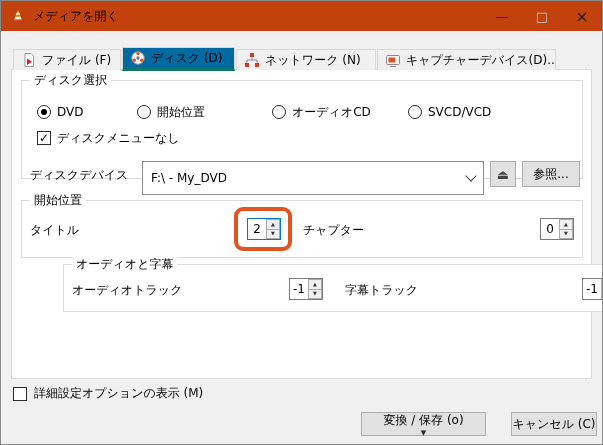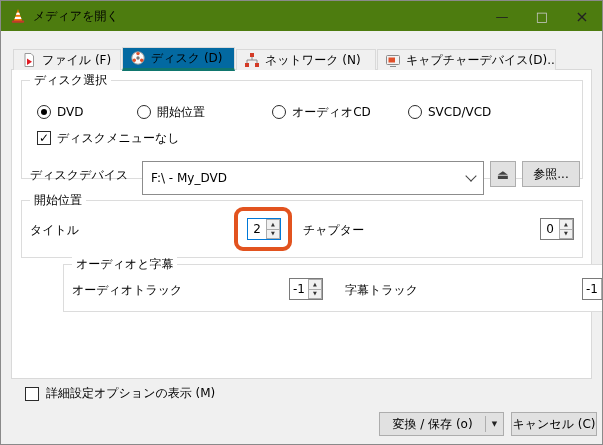--- a/index.html
+++ b/index.html
@@ -3,21 +3,21 @@
 <meta charset="utf-8">
 <style>
   html,body{margin:0;padding:0;background:#d4d4d4;}
   .window{
     position:relative;width:603px;height:445px;box-sizing:border-box;
     background:#f0f0f0;border:1px solid #8a8a8a;
     font-family:"DejaVu Sans",sans-serif;font-size:12px;color:#000;
     overflow:hidden;
   }
   
-  .titlebar{position:absolute;left:0;top:0;width:100%;height:30px;background:#4d7c0f;display:flex;align-items:center;}
+  .titlebar{position:absolute;left:0;top:0;width:100%;height:30px;background:#c2410c;display:flex;align-items:center;}
   .titlebar .appicon{margin-left:9px;width:16px;height:16px;flex:0 0 auto;}
   .titlebar .title{margin-left:7px;font-size:12px;white-space:nowrap;}
   .winbtns{position:absolute;right:0;top:0;height:30px;display:flex;}
   .winbtn{width:40px;height:30px;display:flex;align-items:center;justify-content:center;font-size:13px;color:#222;}
   .winbtn.disabled{color:#c9c9c9;}
   .winbtn.close{font-size:16px;}
   
   .tabbar{position:absolute;left:12px;top:45px;height:24px;display:flex;align-items:flex-end;z-index:2;}
   .tab{
     box-sizing:border-box;height:21px;display:flex;align-items:center;gap:5px;
@@ -53,22 +53,22 @@
   .spin{position:absolute;width:34px;height:22px;box-sizing:border-box;border:1px solid #7a7a7a;background:#fff;display:flex;}
   .spin.focused{border-color:#0078d7;}
   .spin .val{flex:1;display:flex;align-items:center;justify-content:center;font-size:12px;}
   .spin .sbtns{width:14px;display:flex;flex-direction:column;}
   .sbtn{flex:1;box-sizing:border-box;background:#f0f0f0;border:1px solid #ababab;display:flex;align-items:center;justify-content:center;font-size:5px;color:#333;line-height:1;}
   .sbtn.dn{border-top:none;}
   .rowlabel{position:absolute;white-space:nowrap;}
   
   .hl{position:absolute;left:212px;top:6px;width:58px;height:44px;box-sizing:border-box;border:4px solid #e2531f;border-radius:9px;z-index:5;pointer-events:none;}
   
-  .advrow{position:absolute;left:24px;top:384px;display:flex;align-items:center;gap:7px;white-space:nowrap;}
-  .convertbtn{position:absolute;left:378px;top:411px;width:125px;height:24px;padding:0;}
+  .advrow{position:absolute;left:12px;top:384px;display:flex;align-items:center;gap:7px;white-space:nowrap;}
+  .convertbtn{position:absolute;left:360px;top:411px;width:125px;height:24px;padding:0;flex-direction:column;}
   .convertbtn .main{flex:1;text-align:center;}
   .convertbtn .sep{width:1px;height:16px;background:#aeaeae;}
   .convertbtn .arrow{width:17px;text-align:center;font-size:7px;color:#222;}
   .cancelbtn{position:absolute;left:510px;top:411px;width:86px;height:24px;}
 </style>
 </head>
 <body>
 
 <div class="window">
 

